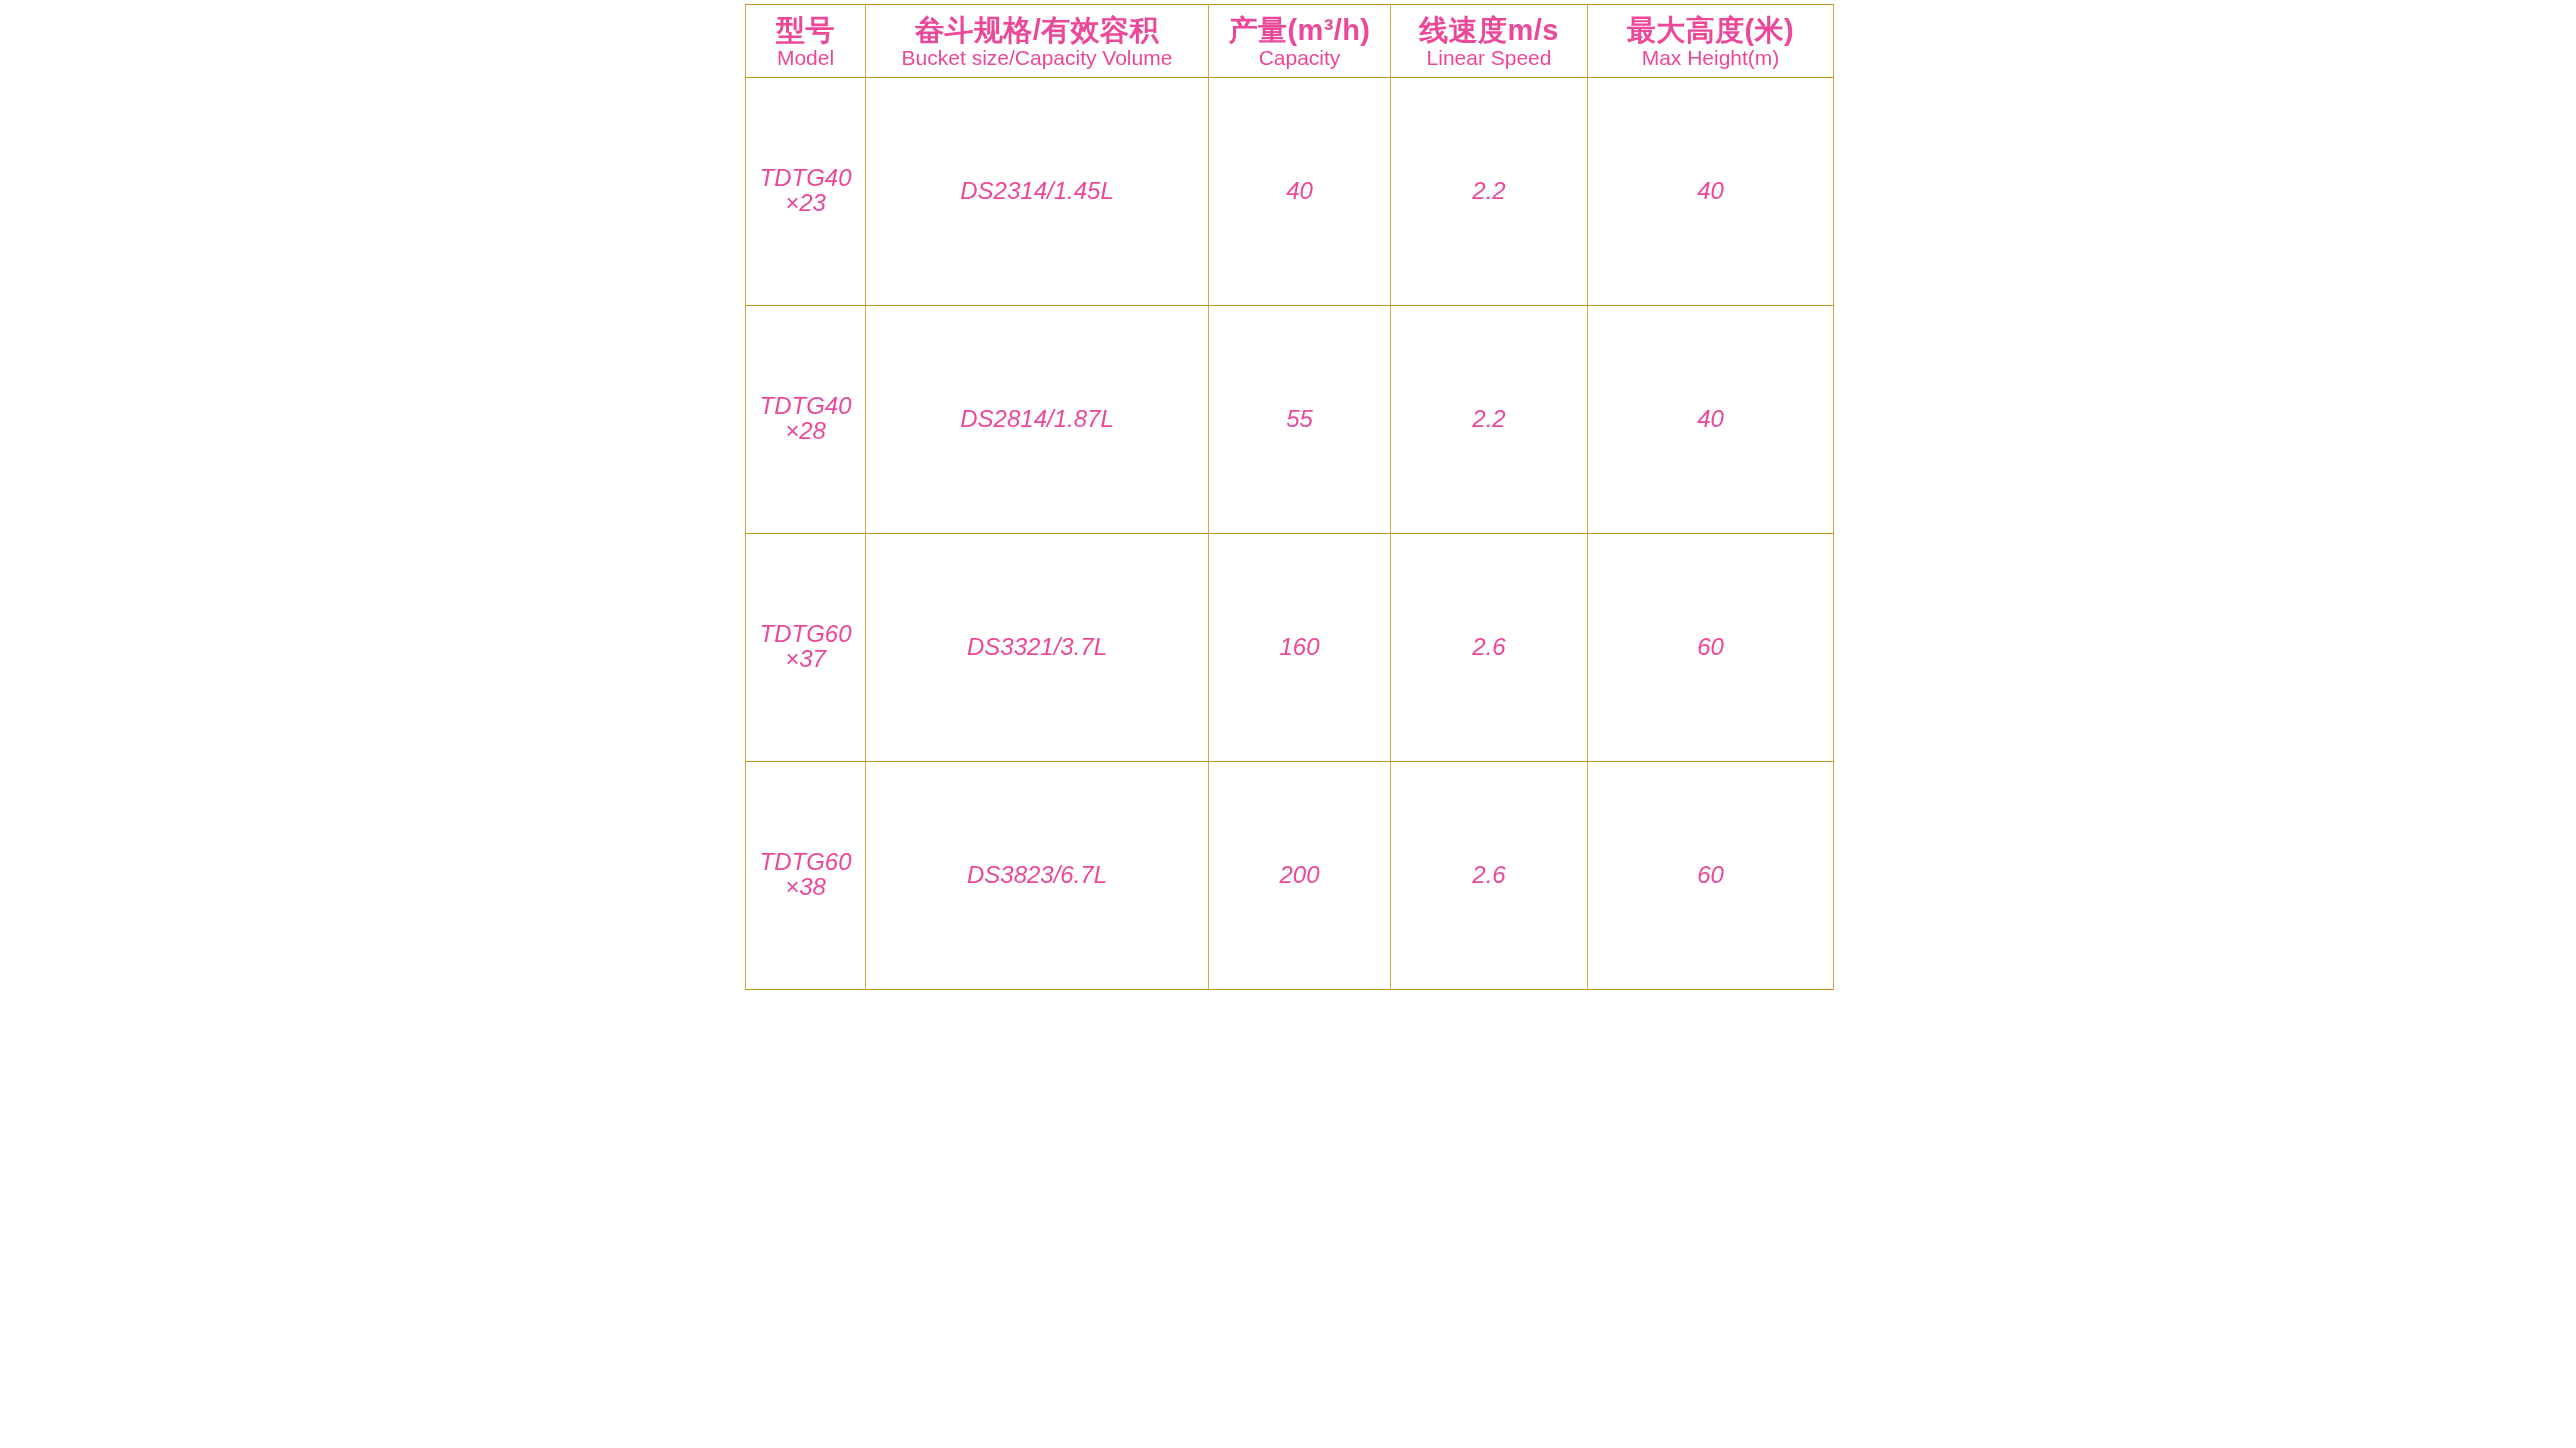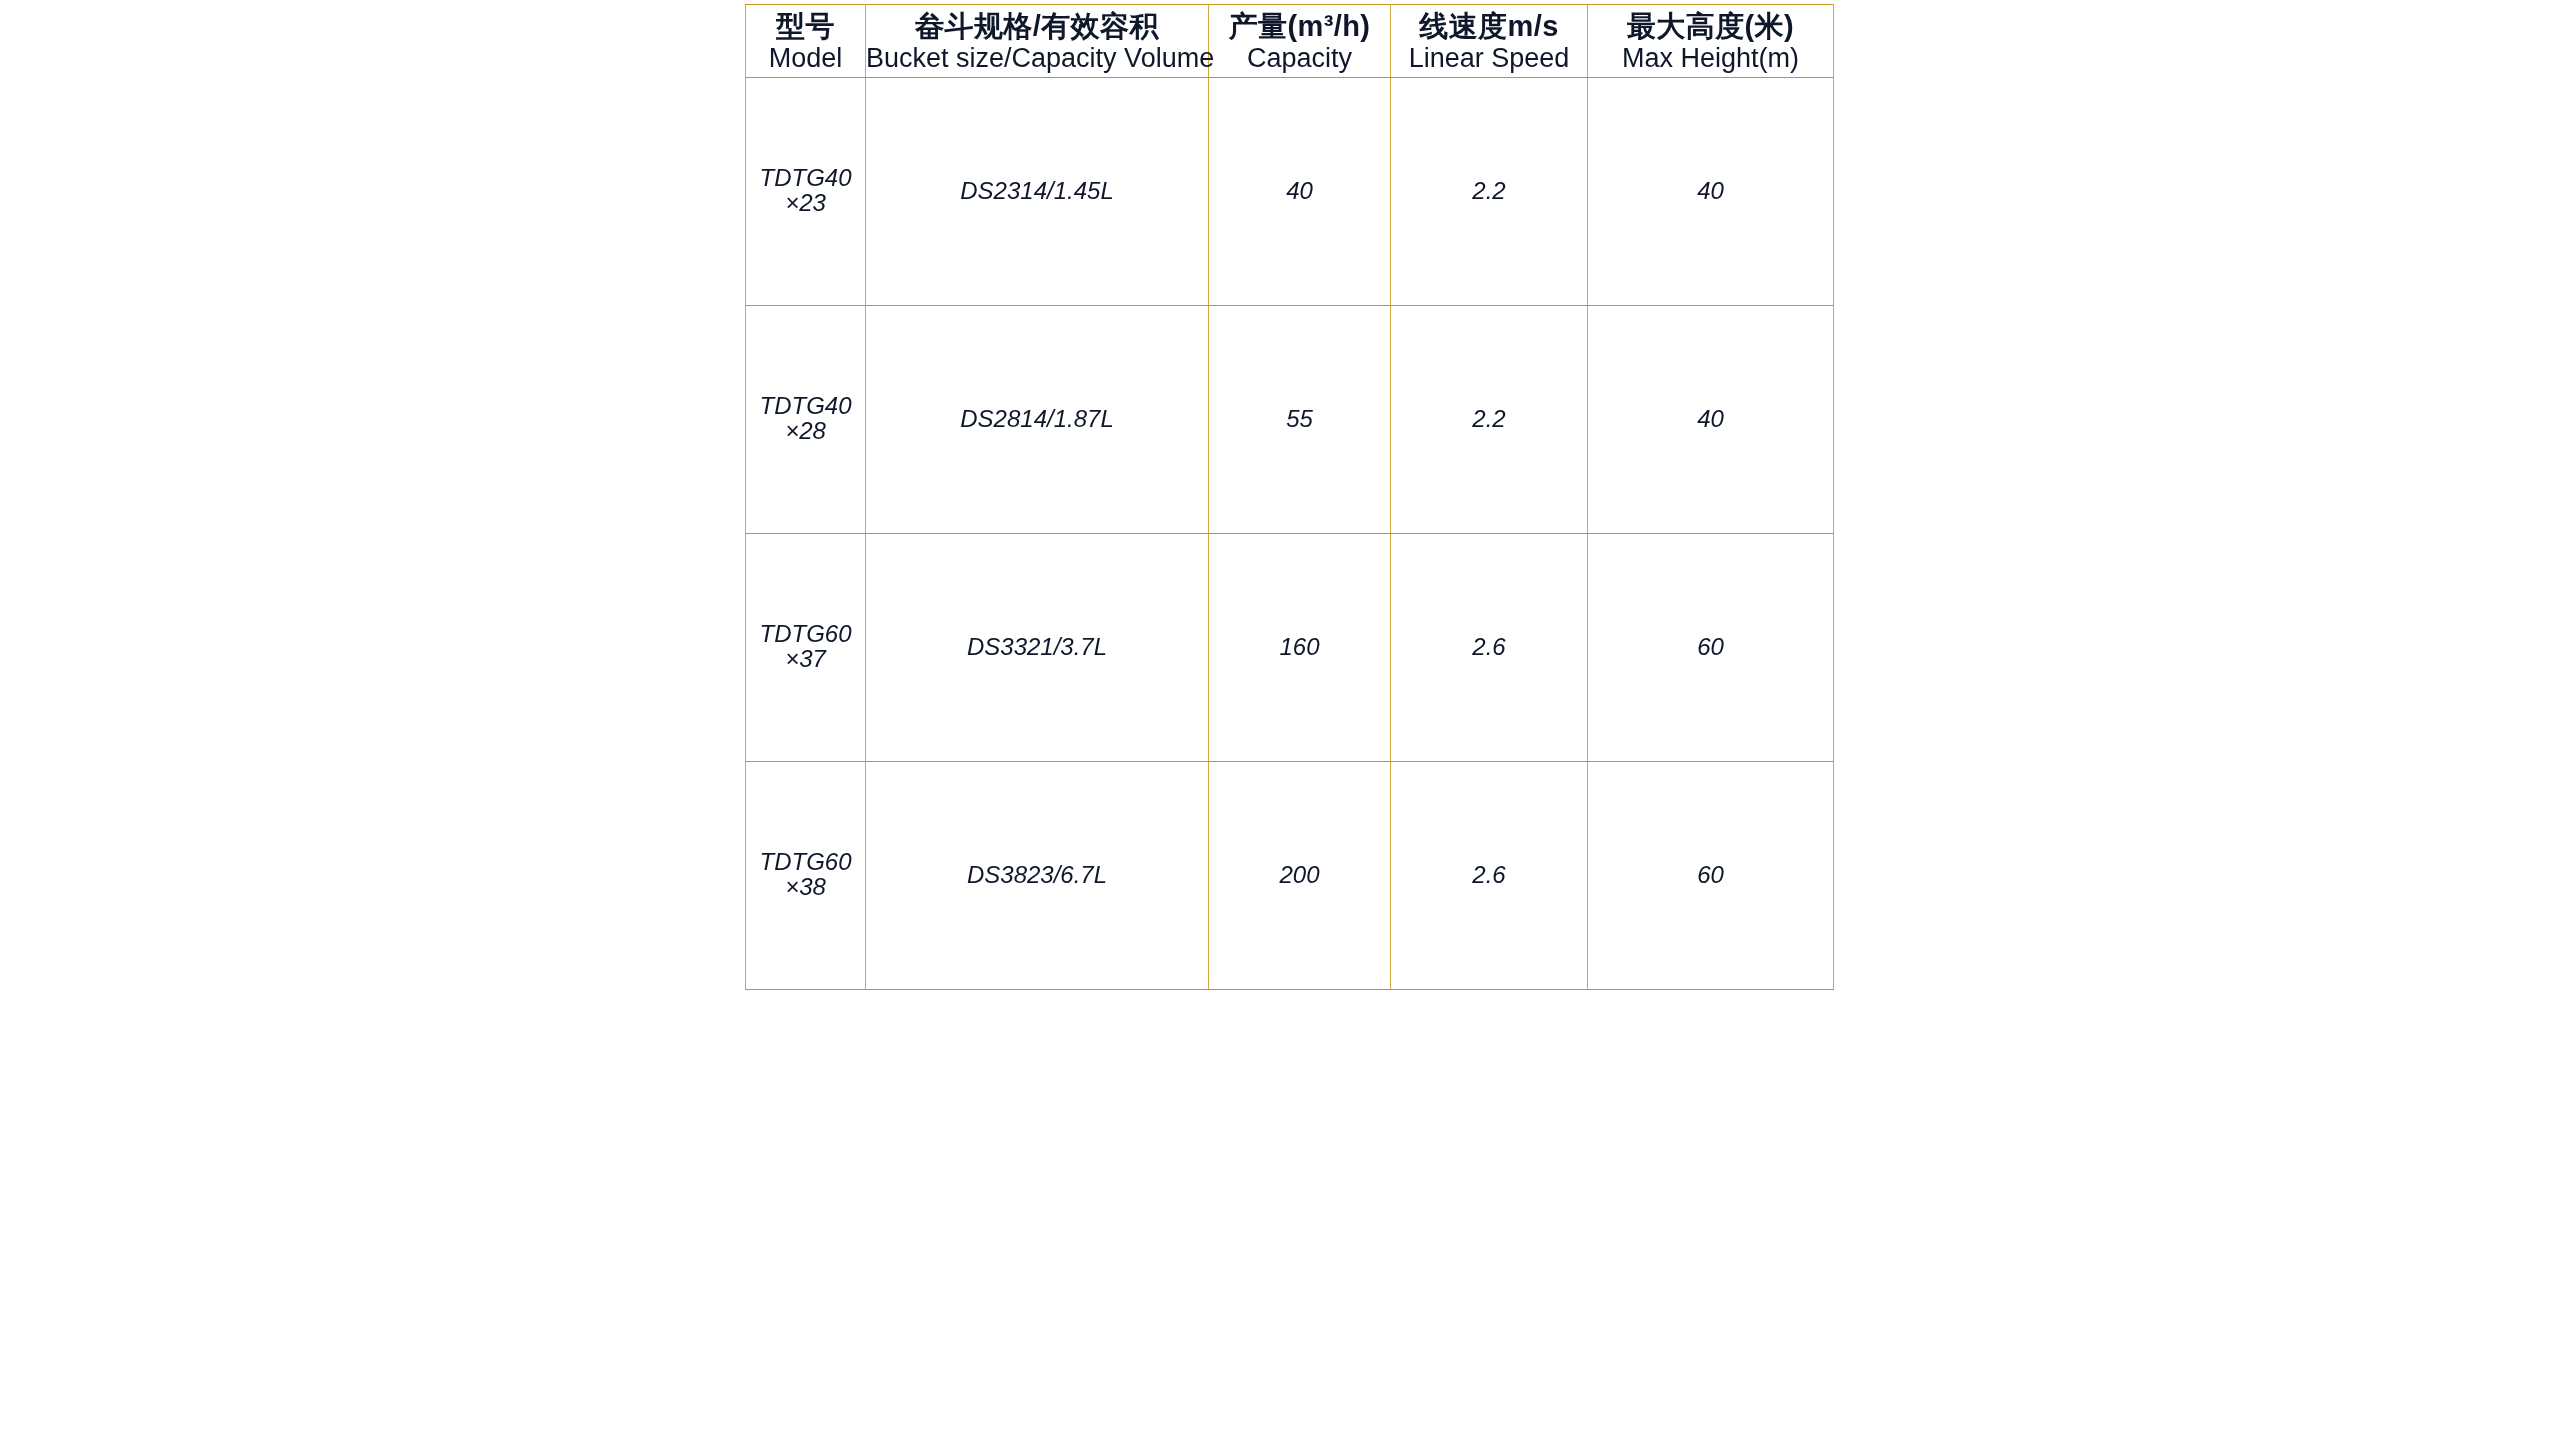--- a/index.html
+++ b/index.html
@@ -8,21 +8,21 @@
     padding: 0;
     background: #ffffff;
   }
   .stage {
     position: relative;
     width: 2576px;
     height: 1109px;
     background: #ffffff;
     overflow: hidden;
     font-family: "Liberation Sans", "DejaVu Sans", sans-serif;
-    color: #0f172a;
+    color: #ec4899;
   }
   
   .page-divider {
     position: absolute;
     left: 0;
     top: 1305px;
     width: 1287px;
     height: 1.5px;
     background: #c6951f;
     z-index: 1;
@@ -51,21 +51,21 @@
   .spec-table thead tr { height: 73px; }
   .spec-table tbody tr { height: 228px; }
   .th-zh {
     font-size: 29px;
     font-weight: 600;
     line-height: 1.18;
     letter-spacing: 0.4px;
     white-space: nowrap;
   }
   .th-en {
-    font-size: 27px;
+    font-size: 21px;
     font-weight: 500;
     line-height: 1.06;
     white-space: nowrap;
   }
   .spec-table td {
     font-size: 24px;
     font-weight: 500;
     font-style: italic;
   }
   .model-line {

